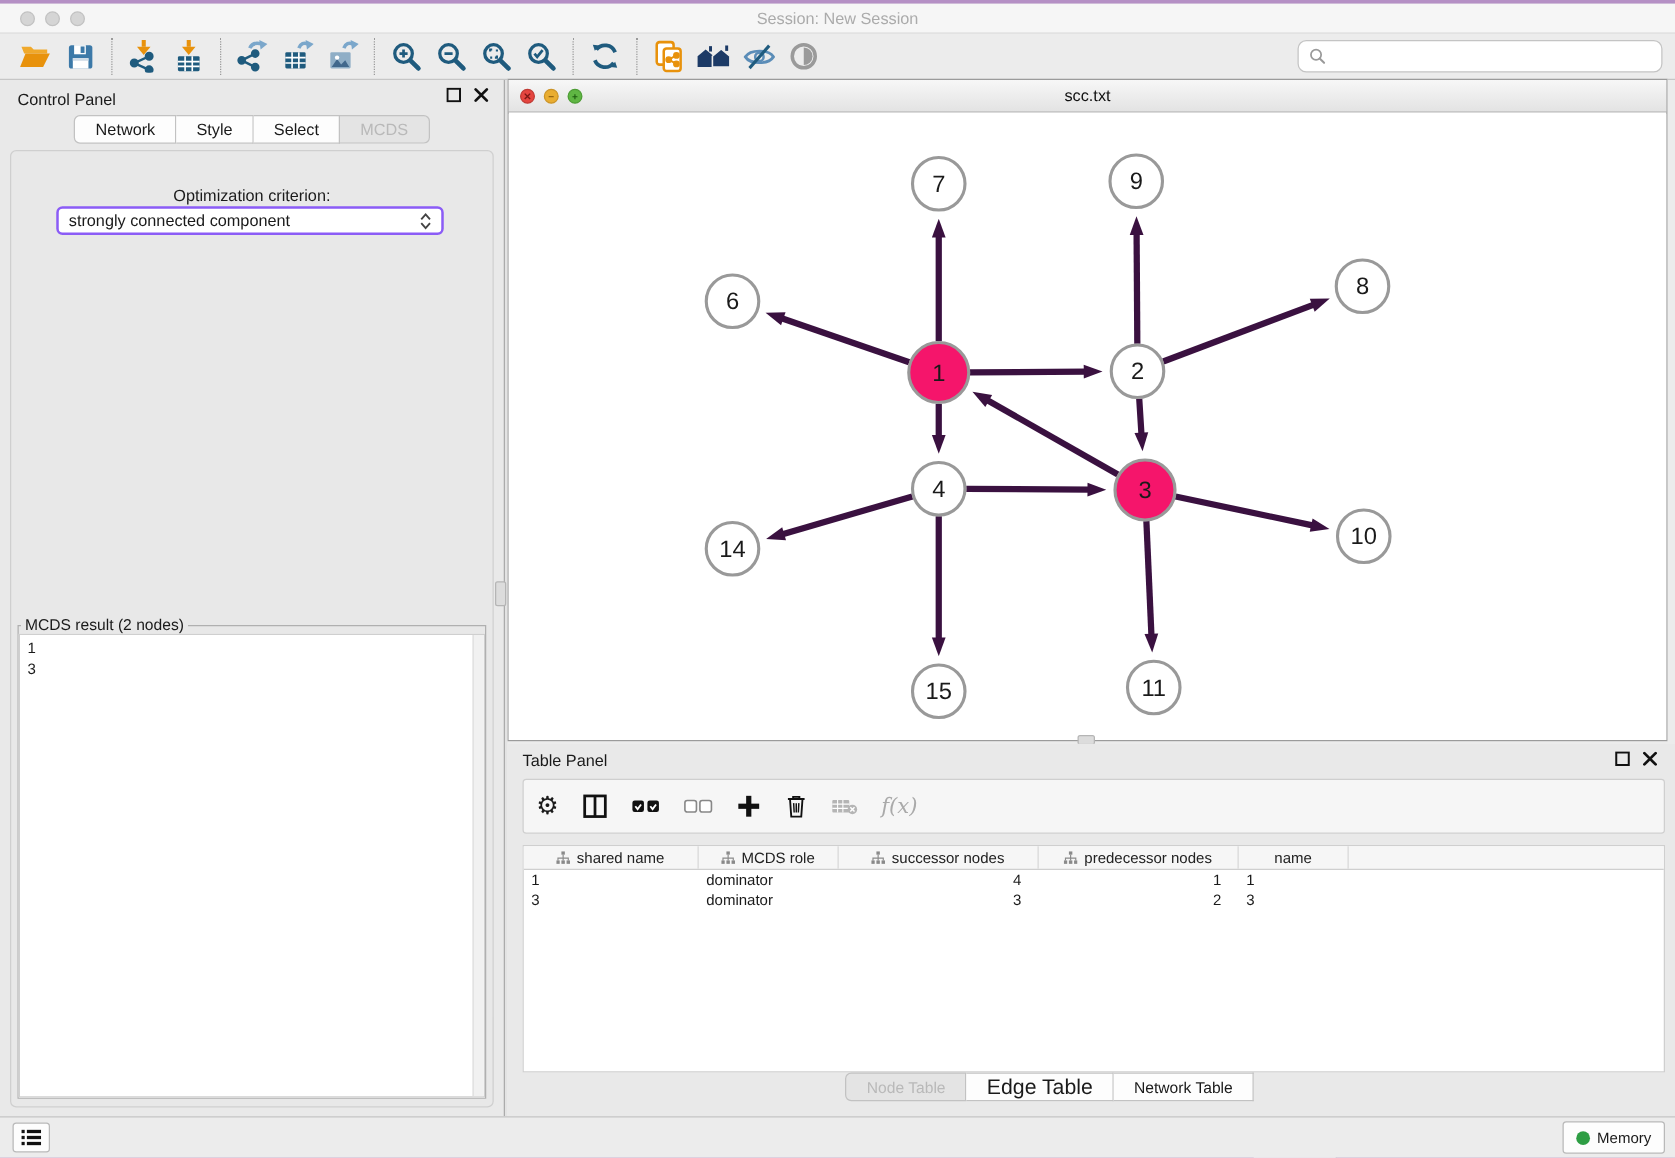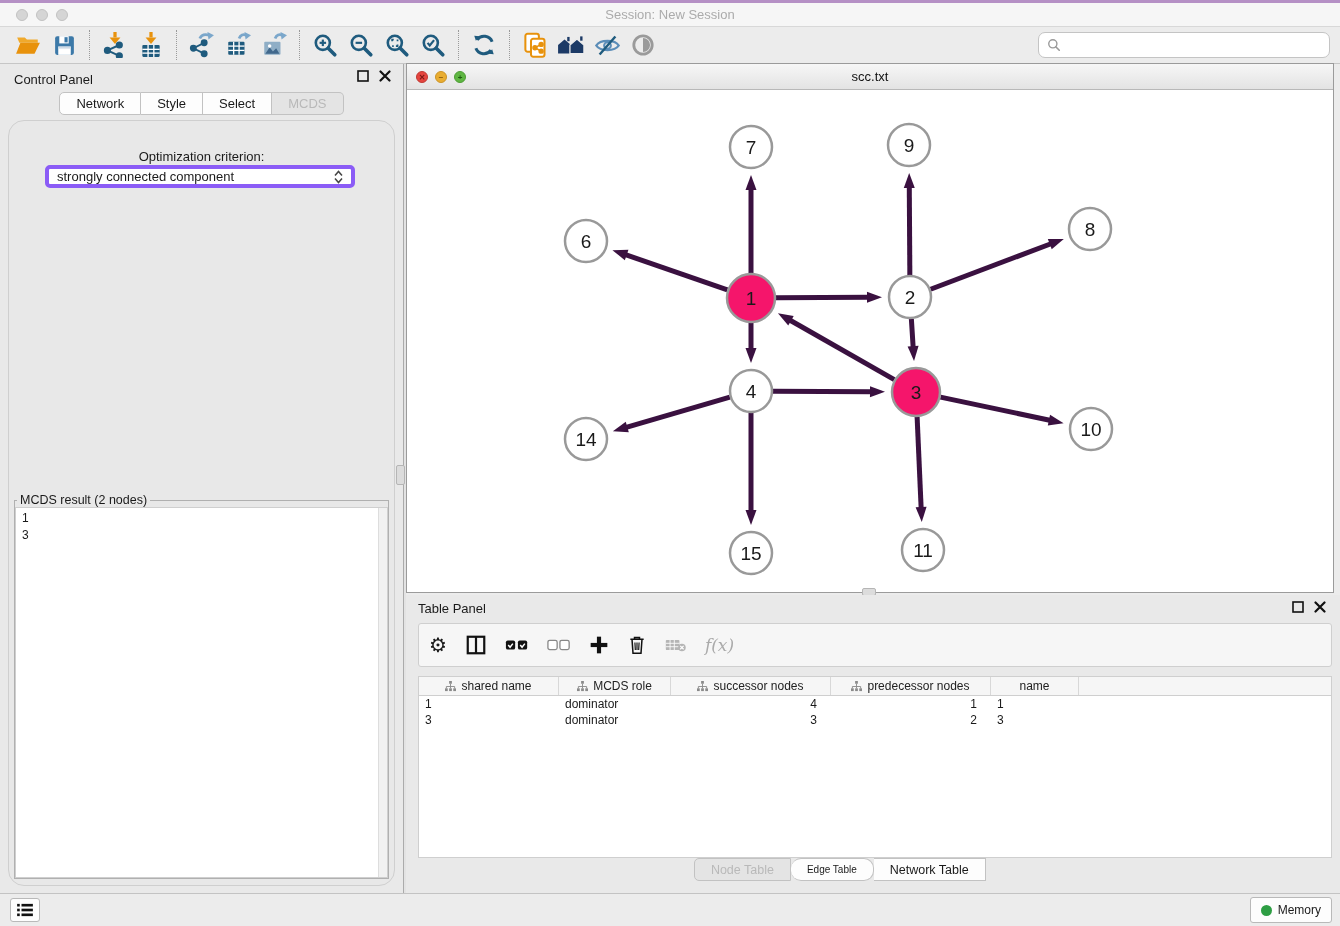--- a/index.html
+++ b/index.html
@@ -23,23 +23,23 @@
 
   
   .control-panel { position:absolute; left:0; top:61px; width:403px; height:829px; background:#e9e9e9; }
   .cp-header { position:absolute; top:6px; left:14px; right:12px; height:18px; font-size:13px; display:flex; align-items:center; }
   .cp-hicons { position:absolute; right:12px; top:6px; display:flex; gap:10px; align-items:center; }
   .tabs-row { position:absolute; top:28px; left:0; right:0; display:flex; justify-content:center; }
   .tab { height:23px; padding:0 16px; background:#fdfdfd; border:1px solid #c2c2c2; border-left:none; font-size:13px; display:flex; align-items:center; }
   .tab:first-child { border-left:1px solid #c2c2c2; border-radius:5px 0 0 5px; }
   .tab:last-child { border-radius:0 5px 5px 0; }
   .tab.active { background:#e4e4e4; color:#b9b9b9; }
-  .cp-box { position:absolute; left:8px; top:56px; width:387px; height:766px; background:#e8e8e8; border:1px solid #cfcfcf; border-radius:16px; }
+  .cp-box { position:absolute; left:8px; top:56px; width:387px; height:766px; background:#e8e8e8; border:1px solid #cfcfcf; border-radius:5px; }
   .opt-label { position:absolute; top:28px; left:0; right:0; text-align:center; font-size:13px; }
-  .criterion { position:absolute; top:44px; left:36px; width:310px; height:23px; background:#fff; border:4px solid #8b5cf6; border-radius:5px; font-size:13px; display:flex; align-items:center; padding:0 8px; }
+  .criterion { position:absolute; top:44px; left:36px; width:310px; height:23px; background:#fff; border:2px solid #8b5cf6; border-radius:5px; font-size:13px; display:flex; align-items:center; padding:0 8px; }
   .criterion .chev { margin-left:auto; display:flex; flex-direction:column; line-height:5px; font-size:8px; color:#555; }
   .cp-buttons { position:absolute; top:78px; left:0; right:0; display:flex; justify-content:center; gap:14px; }
   .btn { height:23px; padding:0 16px; background:linear-gradient(#ffffff,#f1f1f1); border:1px solid #b3b3b3; border-radius:5px; font-size:13px; display:flex; align-items:center; }
   .result-fs { position:absolute; left:5px; top:372px; width:375px; height:386px; border:1px solid #b0b0b0; }
   .result-fs legend { font-size:12.5px; padding:0 3px; margin-left:2px; }
   .result-text { position:relative; width:100%; height:100%; background:#fff; border:1px solid #cfcfcf; font-size:12px; line-height:17px; padding:2px 6px; white-space:pre; overflow:hidden; }
   .result-scroll { position:absolute; top:0; right:0; width:9px; height:100%; background:#f1f1f1; border-left:1px solid #ddd; }
 
   
   .vsplit { position:absolute; left:403px; top:61px; width:3px; height:829px; background:#e3e3e3; border-left:1px solid #ababab; }
@@ -474,21 +474,21 @@
               <div class="td" style="width: 140px;">3</div>
               <div class="td" style="width: 112px;">dominator</div>
               <div class="td r" style="width: 160px;">3</div>
               <div class="td r" style="width: 160px;">2</div>
               <div class="td" style="width: 88px;">3</div>
             </div>
           </div>
     </div>
     <div class="tp-tabs">
           <div class="tab active" style="font-size: 12.5px;">Node Table</div>
-          <div class="tab" style="font-size: 10px; border-radius: 10px;">Edge Table</div>
+          <div class="tab" style="font-size: 17px;">Edge Table</div>
           <div class="tab" style="font-size: 12.5px;">Network Table</div>
           <div class="tab" style="font-size: 12.5px; margin-top: 48px;">Motifs</div>
         </div>
   </div>
 
   <div class="statusbar">
     <div class="sb-left">
       <svg width="16" height="14" viewBox="0 0 18 16">
             <g fill="#111">
               <rect x="0" y="1" width="3" height="3"></rect>

